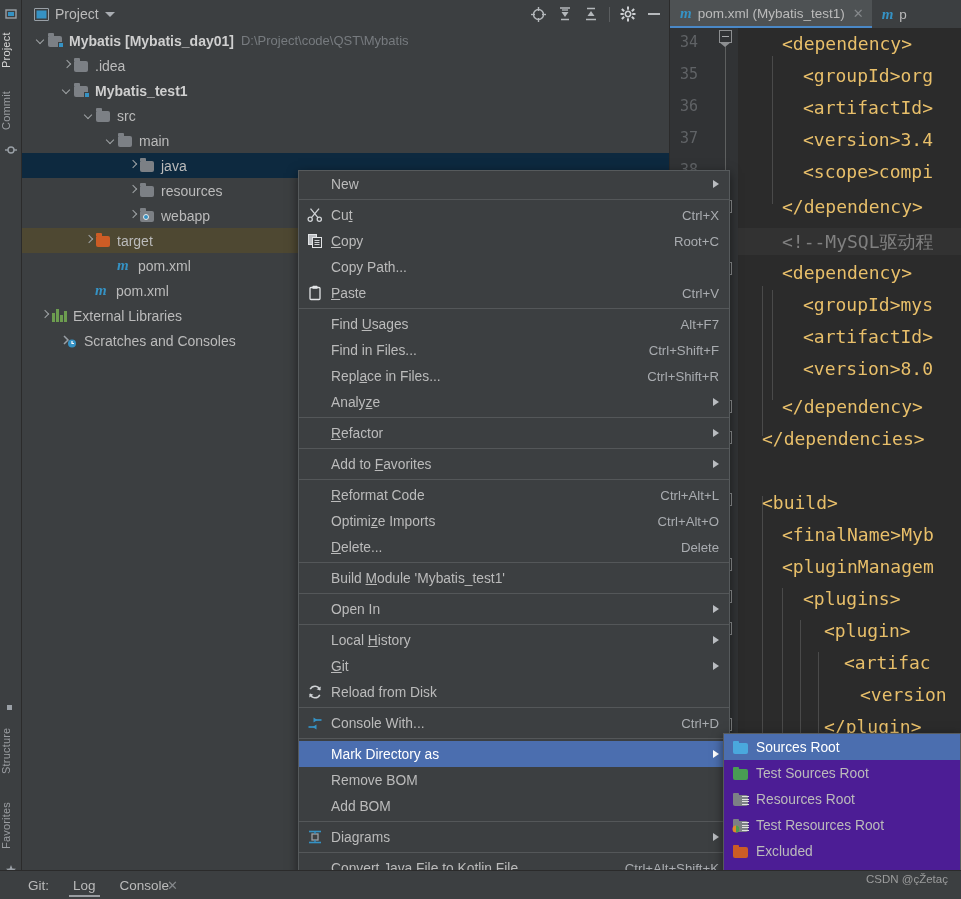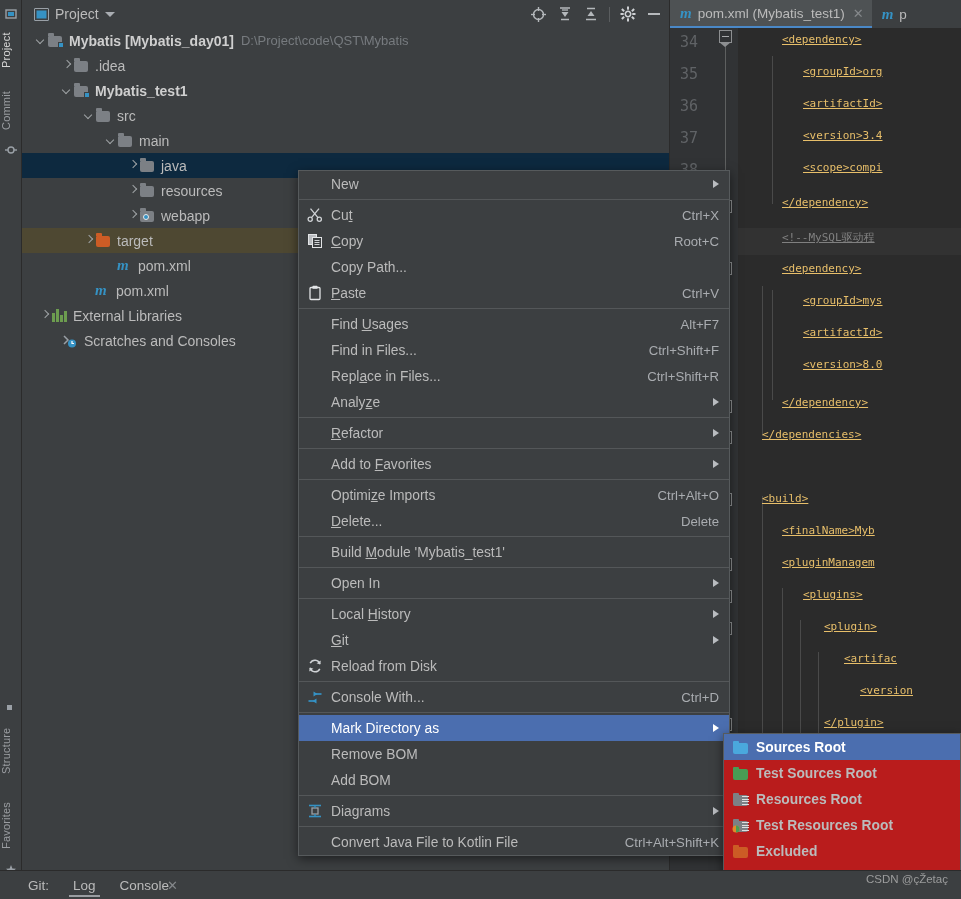--- a/index.html
+++ b/index.html
@@ -132,23 +132,22 @@
   .foldbox.top::before {
     content: ""; position: absolute; left: -1px; top: 11px;
     border-left: 6.5px solid transparent; border-right: 6.5px solid transparent;
     border-top: 5px solid #8d8f91;
   }
   .code {
     position: absolute; left: 68px; top: 0; width: 223px; height: 100%;
   }
   .cline {
     position: absolute; left: 0; white-space: pre;
-    font-family: "DejaVu Sans Mono", monospace; font-size: 11px;
+    font-family: "DejaVu Sans Mono", monospace; font-size: 18px;
     color: #a9b7c6;
-    text-decoration: underline;
   }
   .tag { color: #e8bf6a; }
   .cmt { color: #808080; }
   .indentline { position: absolute; width: 1px; background: #4a4a4a; }
   .hl-line { position: absolute; left: 68px; width: 223px; height: 27px; background: #323232; }
 
   
   .ctxmenu {
     position: absolute; left: 298px; top: 170px; width: 432px;
     background: #3c3f41; border: 1px solid #565a5c;
@@ -168,23 +167,22 @@
     margin-left: auto; width: 0; height: 0;
     border-top: 4.5px solid transparent; border-bottom: 4.5px solid transparent;
     border-left: 6px solid #b9bcc0;
   }
   .mi-row.hot .mi-arr { border-left-color: #ffffff; }
   .mi-sep { height: 1px; background: #545759; margin: 2px 0; }
 
   
   .submenu {
     position: absolute; left: 723px; top: 733px; width: 238px;
-    background: #b91c1c; border: 1px solid #565a5c;
+    background: #4c1d95; border: 1px solid #565a5c;
     box-shadow: 0 3px 10px rgba(0,0,0,.5);
-    font-weight: bold;
   }
   .sm-row {
     position: relative; height: 26px; display: flex; align-items: center;
     font-size: 13.8px; color: #bbbbbb; padding-left: 32px;
   }
   .sm-row.hot { background: #4b6eaf; color: #ffffff; }
   .sm-ic { position: absolute; left: 8px; top: 50%; transform: translateY(-50%);
            width: 17px; height: 14px; }
   .smf { position: absolute; left: 1px; top: 3px; width: 15px; height: 11px;
          background: #7c8085; border-radius: 1px 2px 2px 2px; }
@@ -571,20 +569,24 @@
     </div>
     <div class="mi-sep"></div>
 
     <div class="mi-row">
       <span class="mi-lbl">Add to <u>F</u>avorites</span>
       <span class="mi-arr"></span>
     </div>
     <div class="mi-sep"></div>
 
     <div class="mi-row">
+      <span class="mi-lbl"><u>R</u>eformat Code</span>
+      <span class="mi-key">Ctrl+Alt+L</span>
+    </div>
+    <div class="mi-row">
       <span class="mi-lbl">Optimi<u>z</u>e Imports</span>
       <span class="mi-key">Ctrl+Alt+O</span>
     </div>
     <div class="mi-row">
       <span class="mi-lbl"><u>D</u>elete...</span>
       <span class="mi-key">Delete</span>
     </div>
     <div class="mi-sep"></div>
 
     <div class="mi-row">

